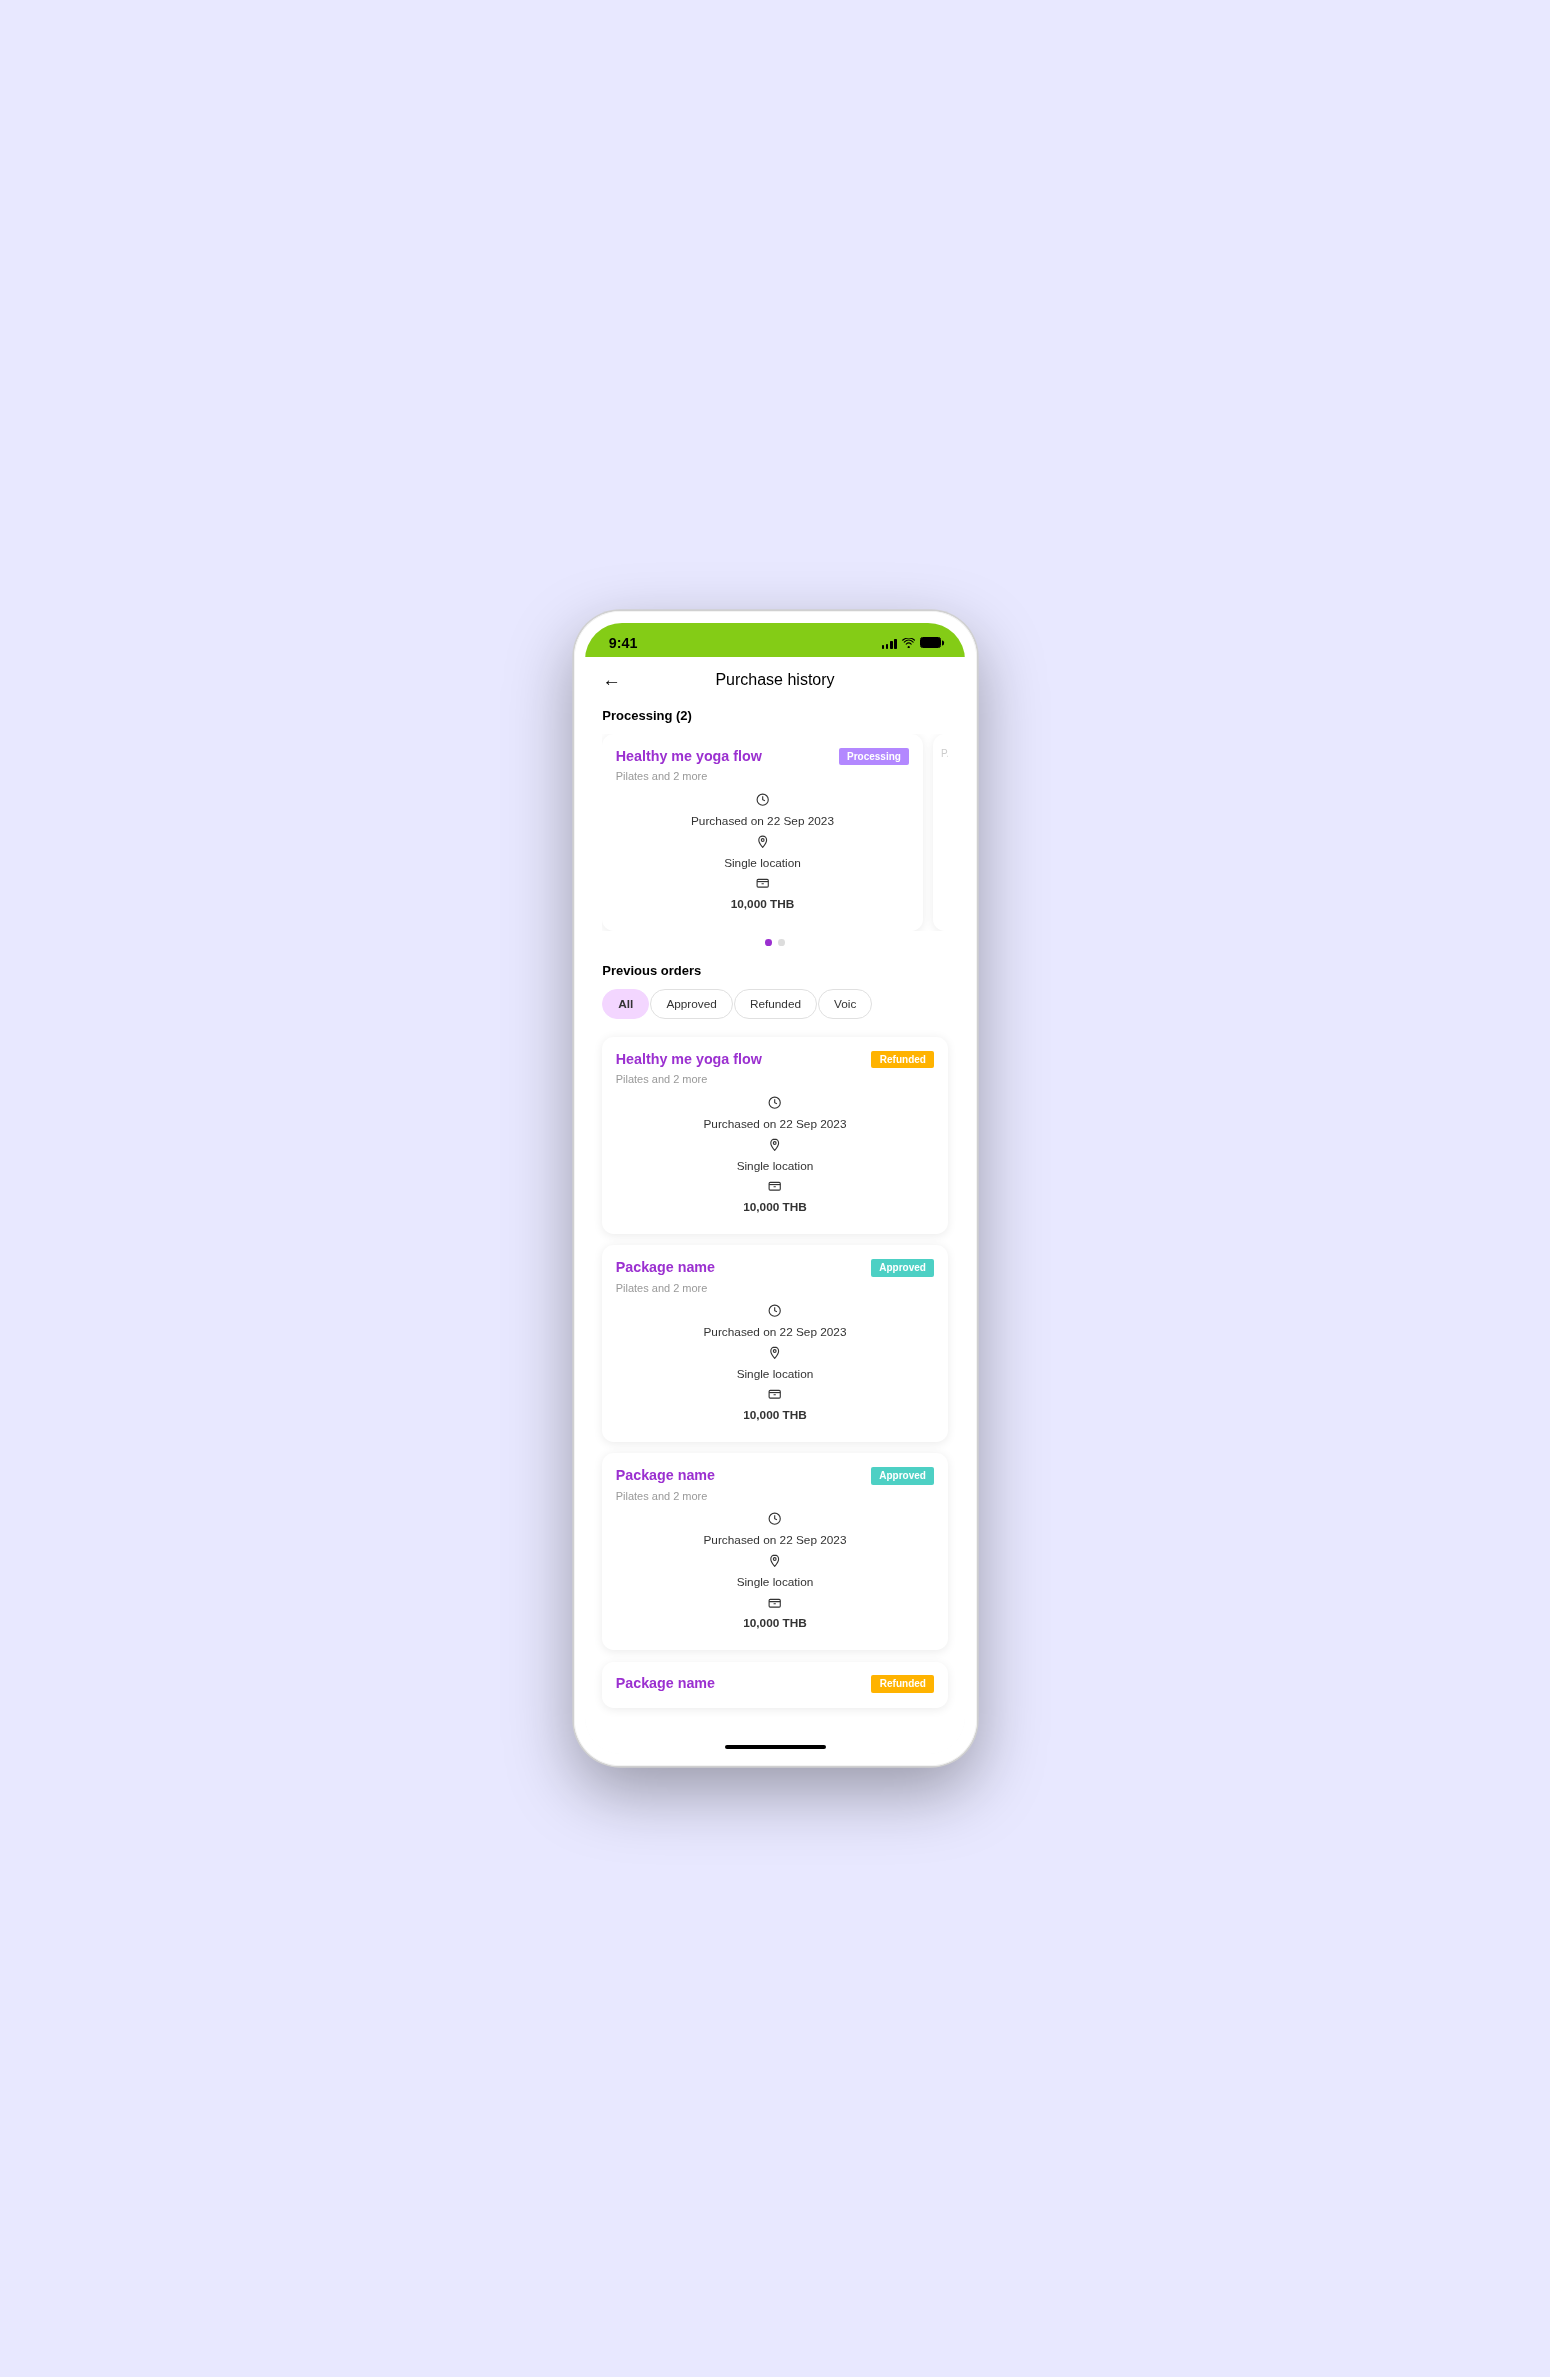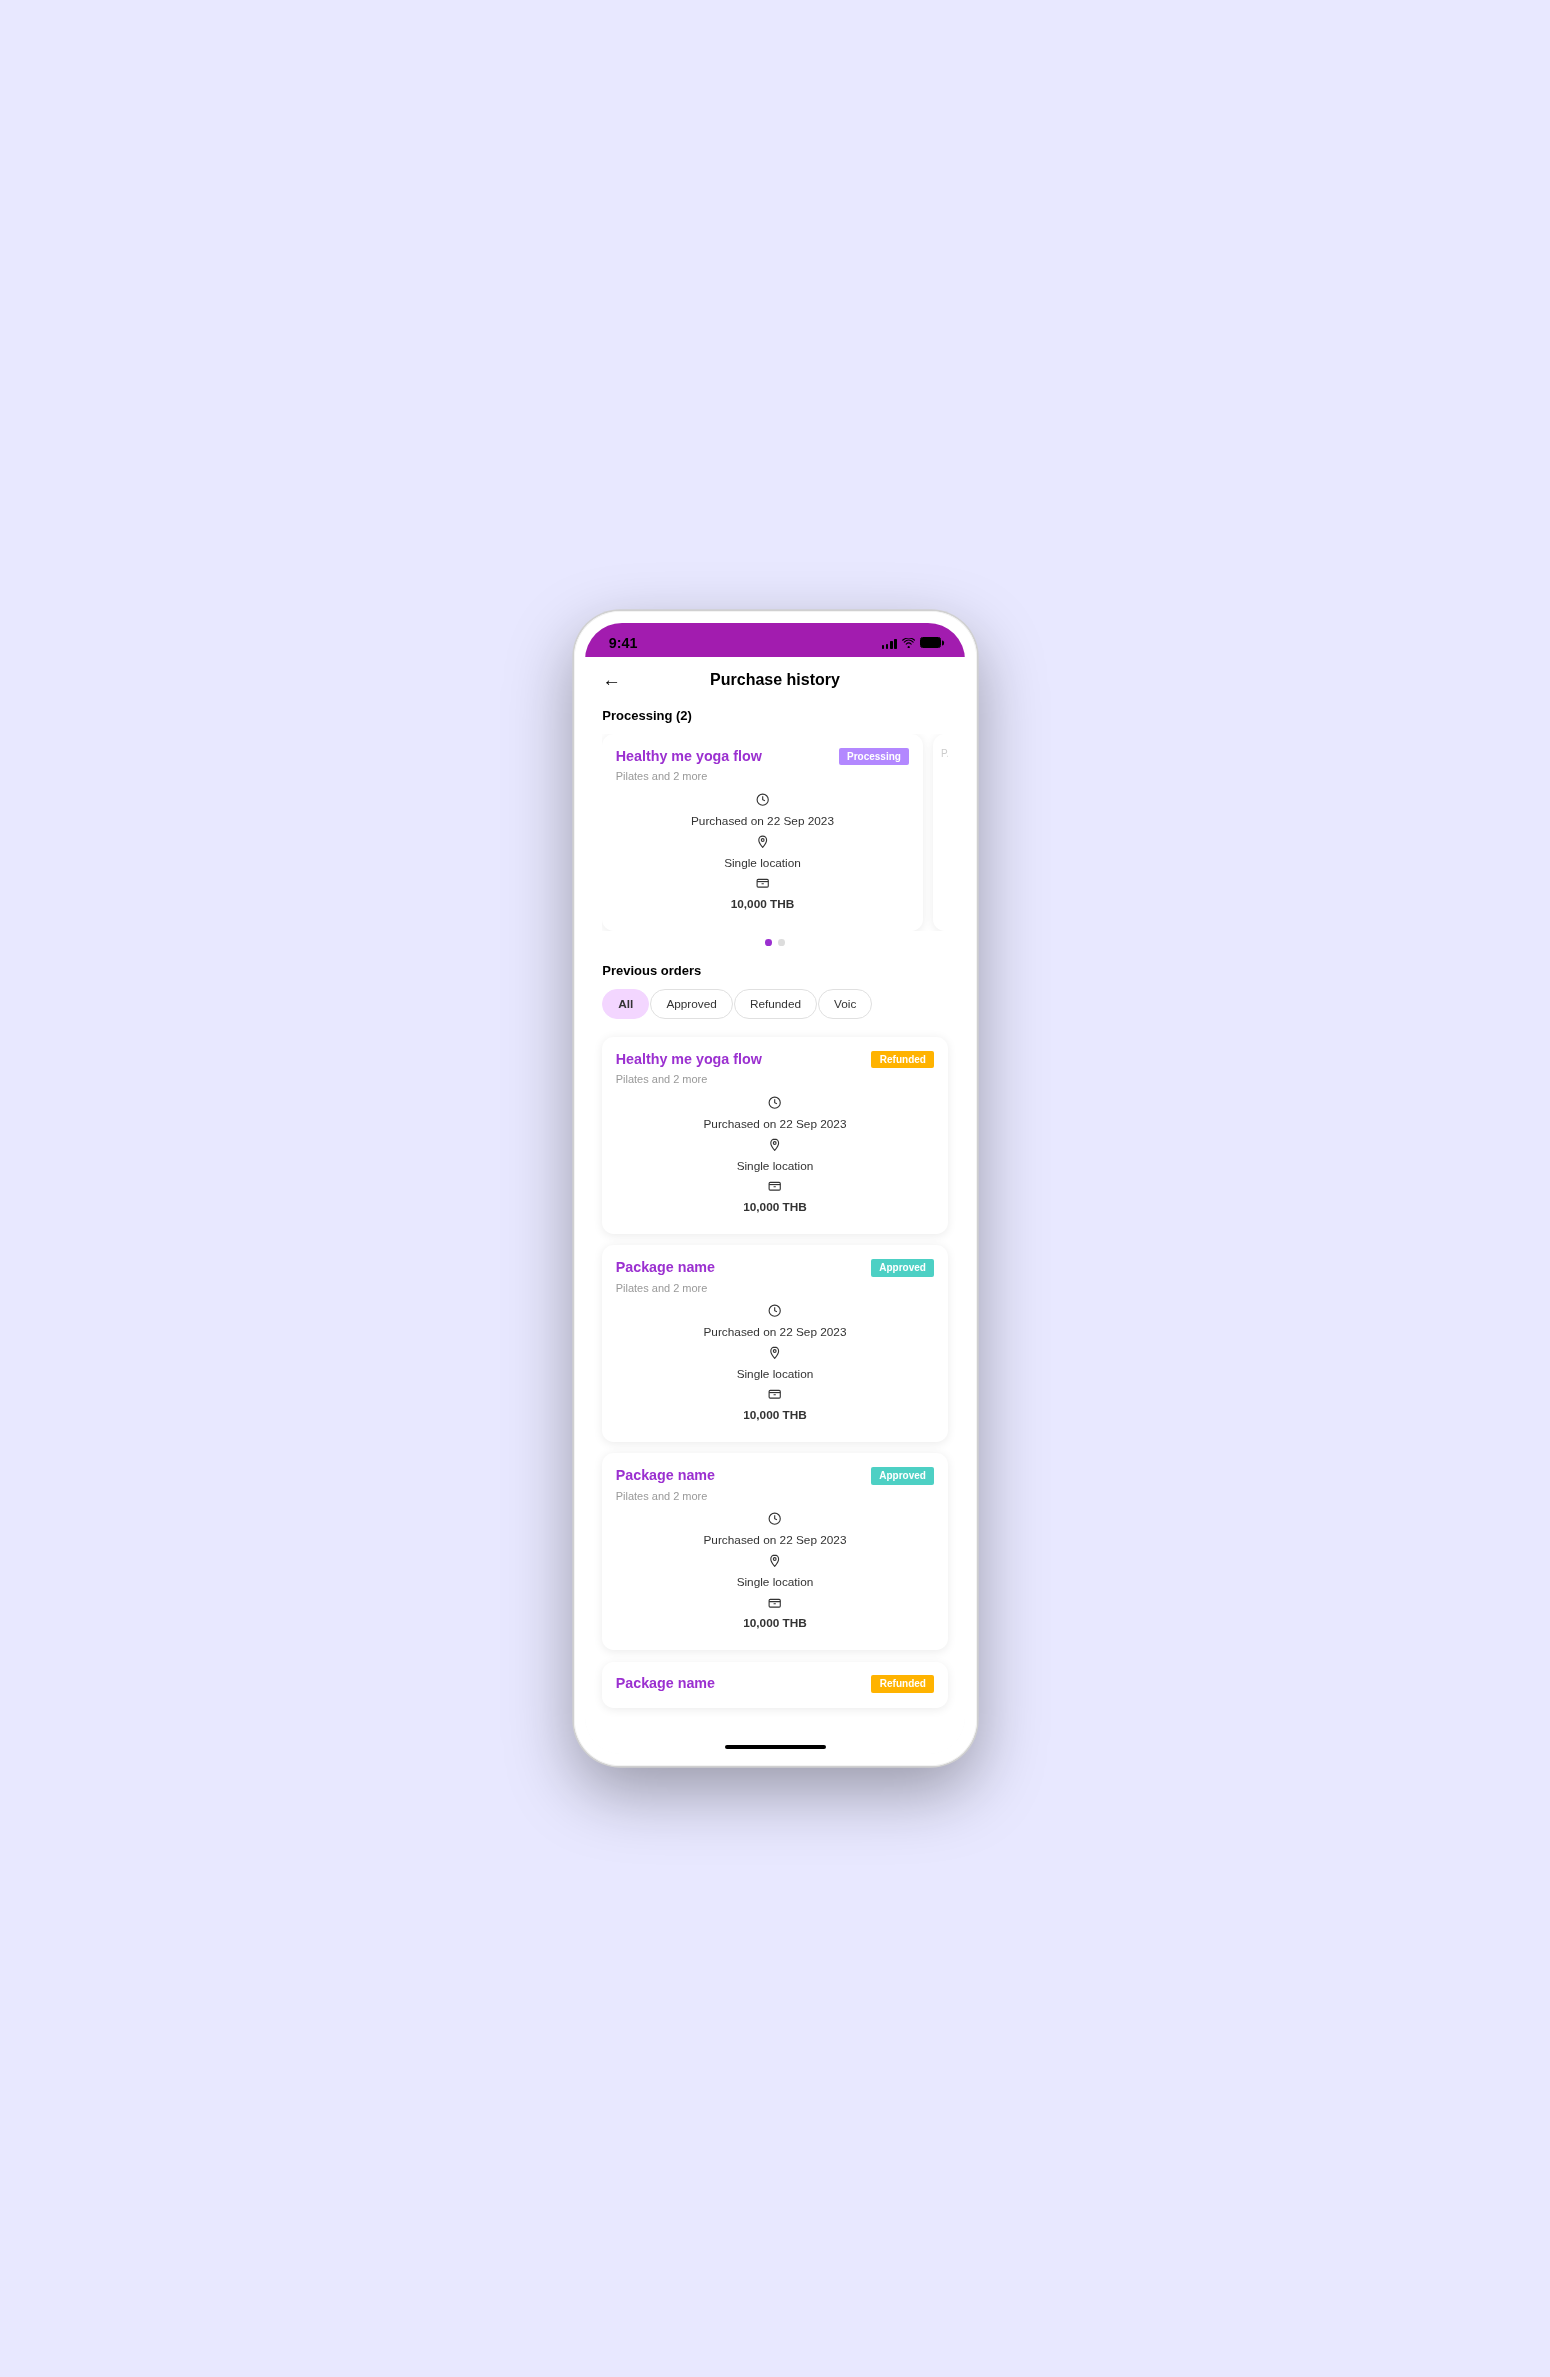--- a/index.html
+++ b/index.html
@@ -30,21 +30,21 @@
       overflow: hidden;
       position: relative;
     }
 
     
     .status-bar {
       display: flex;
       justify-content: space-between;
       align-items: center;
       padding: 11.8px 23.5px 6.7px;
-      background: #a21caf;
+      background: #84cc16;
     }
 
     .status-time {
       font-size: 14.3px;
       font-weight: 600;
       color: #000;
     }
 
     .status-icons {
       display: flex;
@@ -116,21 +116,21 @@
       position: absolute;
       left: 17px;
       font-size: 18.5px;
       color: #000;
       cursor: pointer;
       font-weight: 300;
     }
 
     .header-title {
       font-size: 16px;
-      font-weight: 700;
+      font-weight: 400;
       color: #000;
     }
 
     
     .content {
       padding: 6.7px 17px 17px;
     }
 
     .section-title {
       font-size: 13px;

